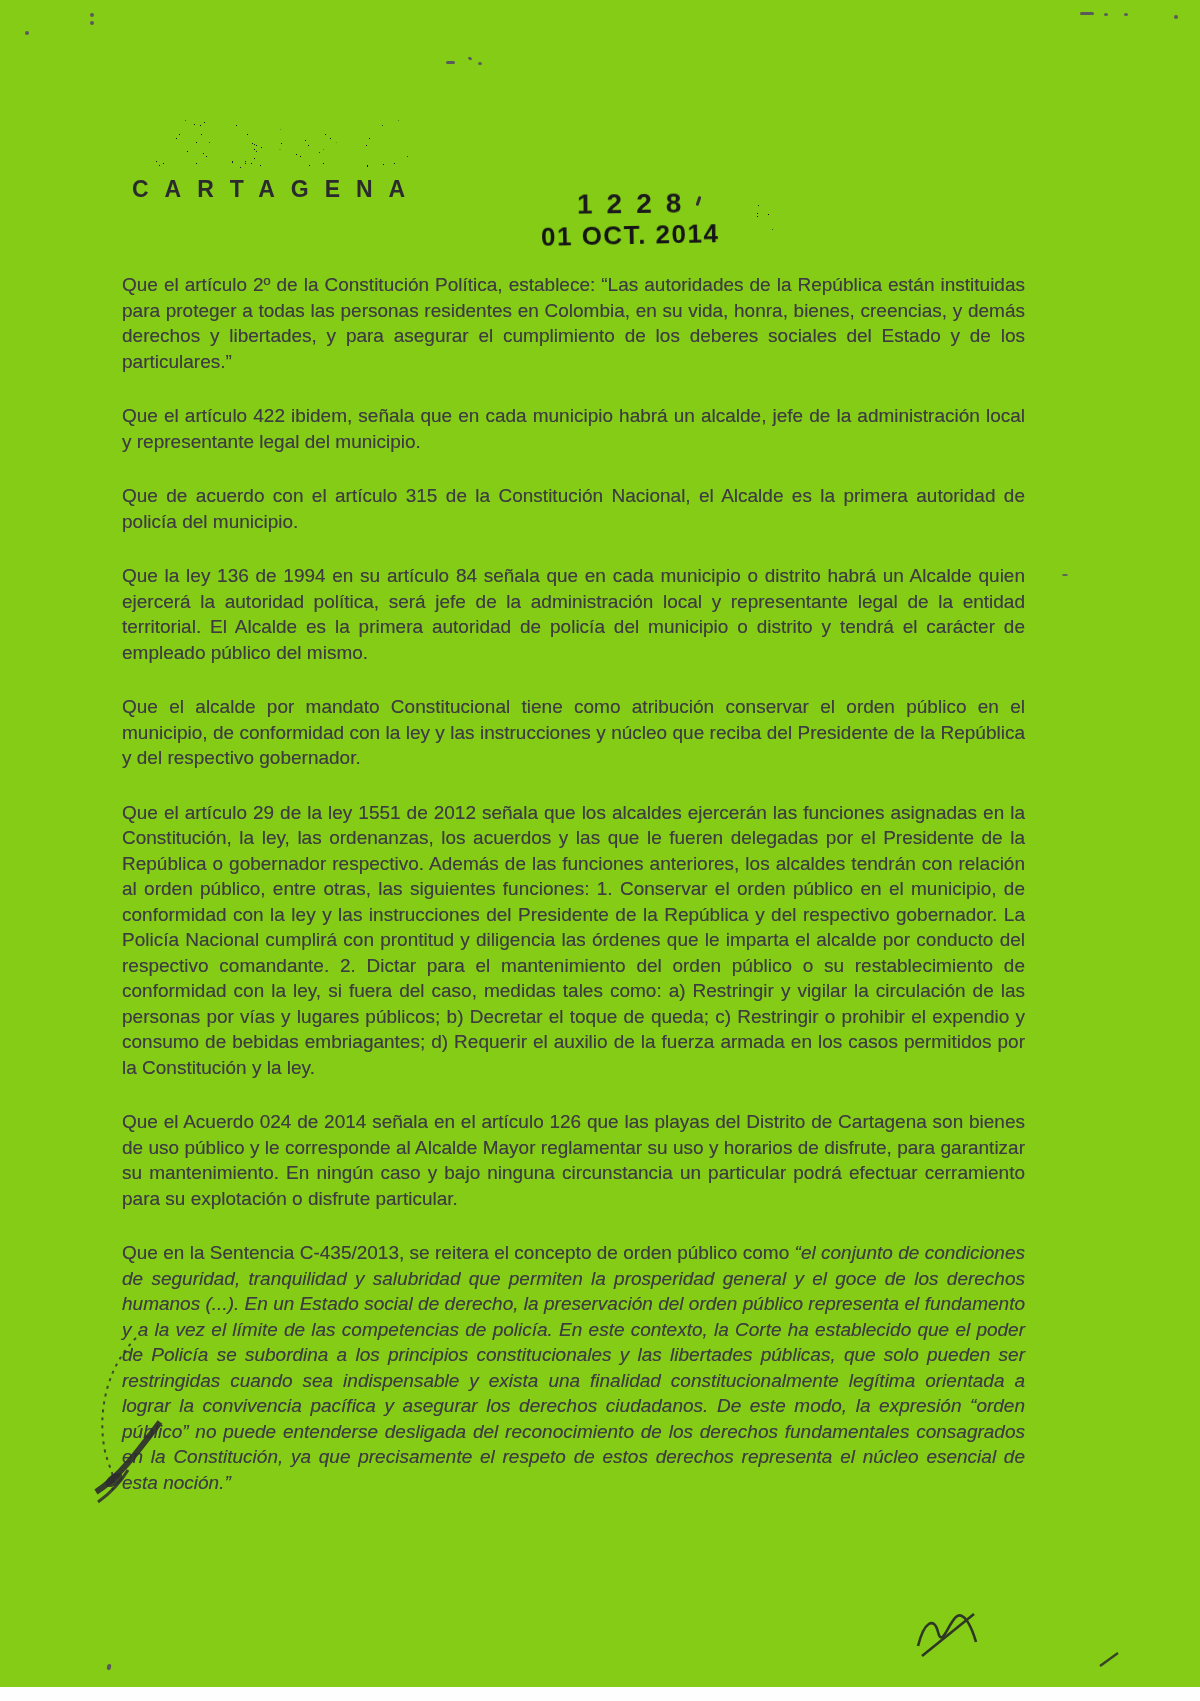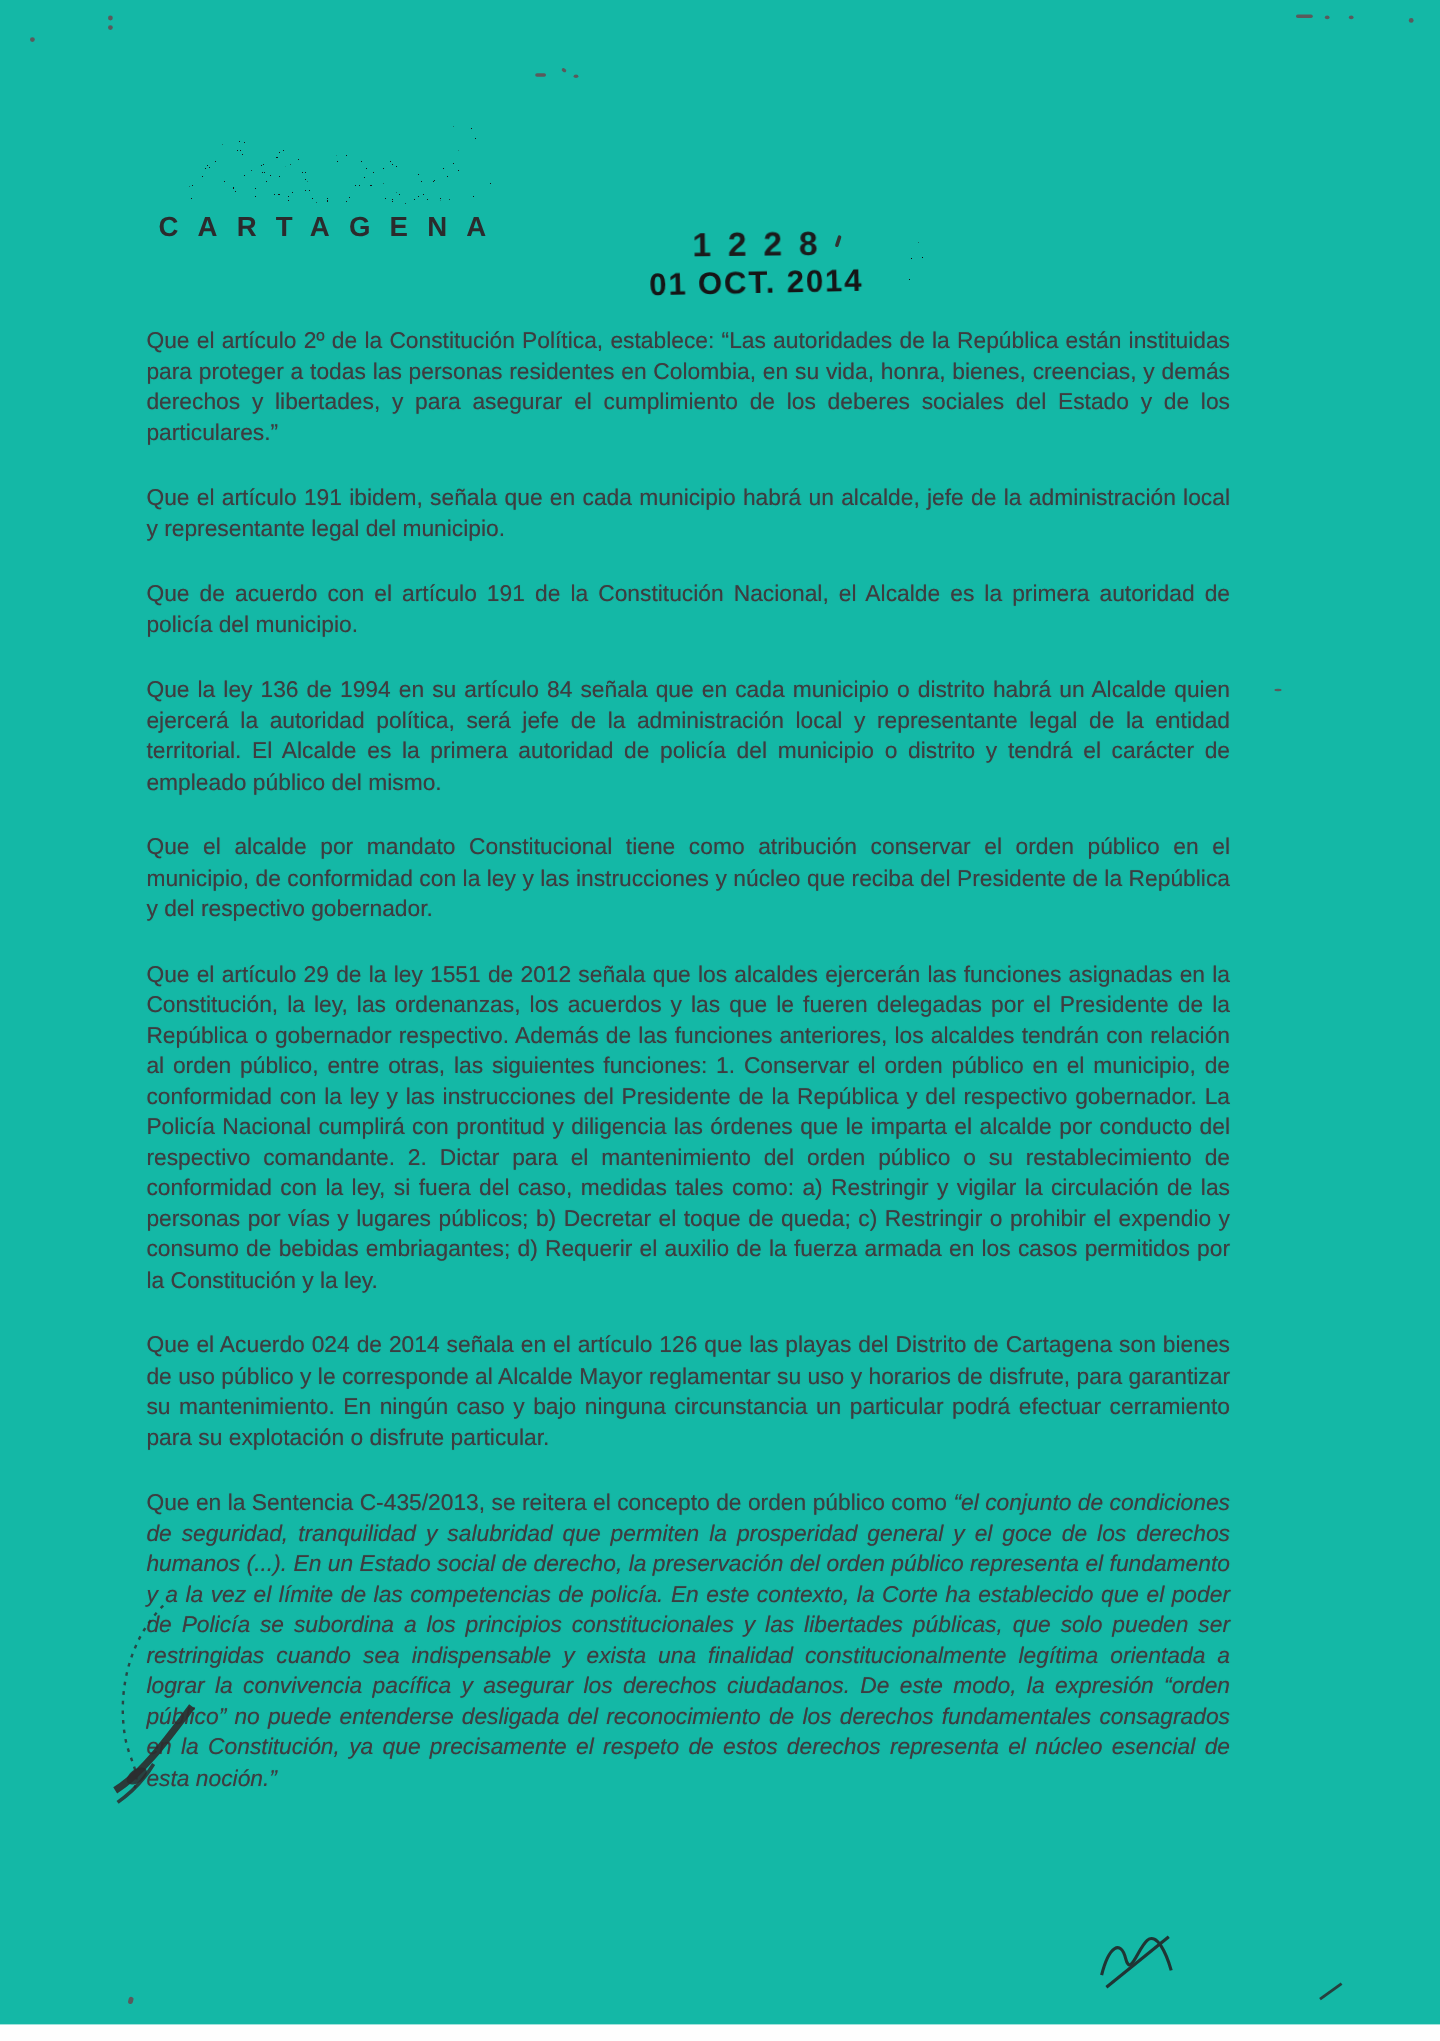--- a/index.html
+++ b/index.html
@@ -1,20 +1,20 @@
 <!DOCTYPE html>
 <html><head>
 <meta charset="utf-8">
 <style>
   html,body { margin:0; padding:0; background:#e8e8e8; }
   .page {
     position:relative;
     width:1200px; height:1701px;
     margin:0 auto;
-    background:#14b8a6;
+    background:#84cc16;
     overflow:hidden;
     font-family:"Liberation Sans","DejaVu Sans",sans-serif;
   }
 
   
   .logo-smudge { position:absolute; left:145px; top:78px; }
   .brand {
     position:absolute; left:132px; top:176px;
     font-size:23px; font-weight:700;
     letter-spacing:16px;
@@ -103,22 +103,22 @@
 
   <svg class="ink-blot" width="30" height="42" viewBox="0 0 30 42">
     <g filter="url(#speck)">
       <ellipse cx="15" cy="20" rx="11" ry="16" fill="#101010"></ellipse>
       <ellipse cx="13" cy="34" rx="7" ry="7" fill="#101010"></ellipse>
     </g>
   </svg>
 
   <div class="textblock">
     <p>Que el artículo 2º de la Constitución Política, establece: “Las autoridades de la República están instituidas para proteger a todas las personas residentes en Colombia, en su vida, honra, bienes, creencias, y demás derechos y libertades, y para asegurar el cumplimiento de los deberes sociales del Estado y de los particulares.”</p>
-    <p>Que el artículo 191 ibidem, señala que en cada municipio habrá un alcalde, jefe de la administración local y representante legal del municipio.</p>
-    <p>Que de acuerdo con el artículo 191 de la Constitución Nacional, el Alcalde es la primera autoridad de policía del municipio.</p>
+    <p>Que el artículo 422 ibidem, señala que en cada municipio habrá un alcalde, jefe de la administración local y representante legal del municipio.</p>
+    <p>Que de acuerdo con el artículo 315 de la Constitución Nacional, el Alcalde es la primera autoridad de policía del municipio.</p>
     <p>Que la ley 136 de 1994 en su artículo 84 señala que en cada municipio o distrito habrá un Alcalde quien ejercerá la autoridad política, será jefe de la administración local y representante legal de la entidad territorial. El Alcalde es la primera autoridad de policía del municipio o distrito y tendrá el carácter de empleado público del mismo.</p>
     <p>Que el alcalde por mandato Constitucional tiene como atribución conservar el orden público en el municipio, de conformidad con la ley y las instrucciones y núcleo que reciba del Presidente de la República y del respectivo gobernador.</p>
     <p>Que el artículo 29 de la ley 1551 de 2012 señala que los alcaldes ejercerán las funciones asignadas en la Constitución, la ley, las ordenanzas, los acuerdos y las que le fueren delegadas por el Presidente de la República o gobernador respectivo. Además de las funciones anteriores, los alcaldes tendrán con relación al orden público, entre otras, las siguientes funciones: 1. Conservar el orden público en el municipio, de conformidad con la ley y las instrucciones del Presidente de la República y del respectivo gobernador. La Policía Nacional cumplirá con prontitud y diligencia las órdenes que le imparta el alcalde por conducto del respectivo comandante. 2. Dictar para el mantenimiento del orden público o su restablecimiento de conformidad con la ley, si fuera del caso, medidas tales como: a) Restringir y vigilar la circulación de las personas por vías y lugares públicos; b) Decretar el toque de queda; c) Restringir o prohibir el expendio y consumo de bebidas embriagantes; d) Requerir el auxilio de la fuerza armada en los casos permitidos por la Constitución y la ley.</p>
     <p>Que el Acuerdo 024 de 2014 señala en el artículo 126 que las playas del Distrito de Cartagena son bienes de uso público y le corresponde al Alcalde Mayor reglamentar su uso y horarios de disfrute, para garantizar su mantenimiento. En ningún caso y bajo ninguna circunstancia un particular podrá efectuar cerramiento para su explotación o disfrute particular.</p>
     <p><span>Que en la Sentencia C-435/2013, se reitera el concepto de orden público como </span><em>“el conjunto de condiciones de seguridad, tranquilidad y salubridad que permiten la prosperidad general y el goce de los derechos humanos (...). En un Estado social de derecho, la preservación del orden público representa el fundamento y a la vez el límite de las competencias de policía. En este contexto, la Corte ha establecido que el poder de Policía se subordina a los principios constitucionales y las libertades públicas, que solo pueden ser restringidas cuando sea indispensable y exista una finalidad constitucionalmente legítima orientada a lograr la convivencia pacífica y asegurar los derechos ciudadanos. De este modo, la expresión “orden público” no puede entenderse desligada del reconocimiento de los derechos fundamentales consagrados en la Constitución, ya que precisamente el respeto de estos derechos representa el núcleo esencial de esta noción.”</em></p>
   </div>
 
   <svg class="pen" style="left:92px; top:1330px;" width="92" height="178" viewBox="0 0 92 178">
     <g fill="none" stroke="#2c2c2e">
       <path d="M44,8 C16,36 6,78 12,116 C15,136 26,148 20,160" stroke-width="2" stroke-dasharray="3 5" opacity=".8"></path>

